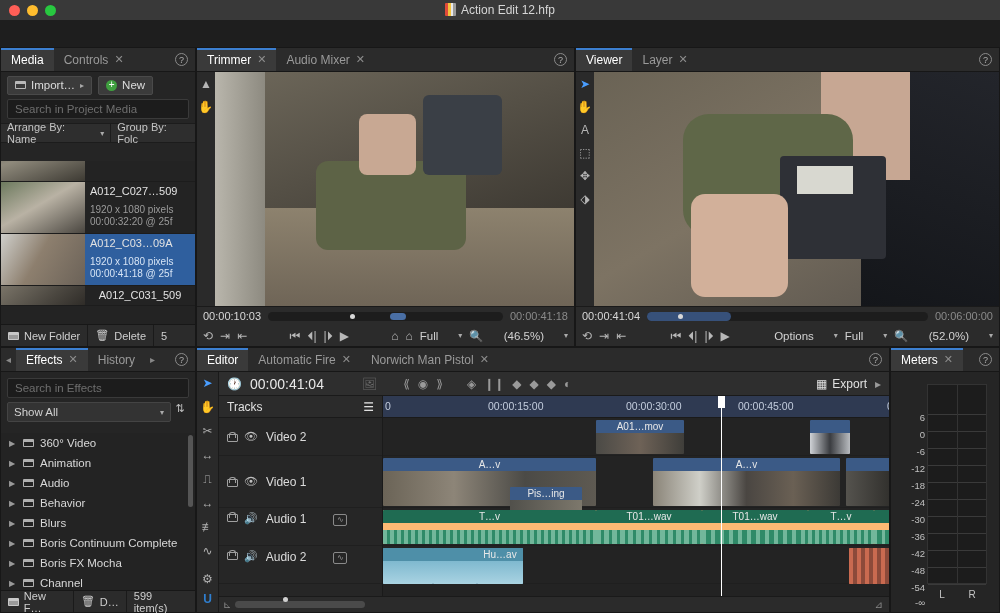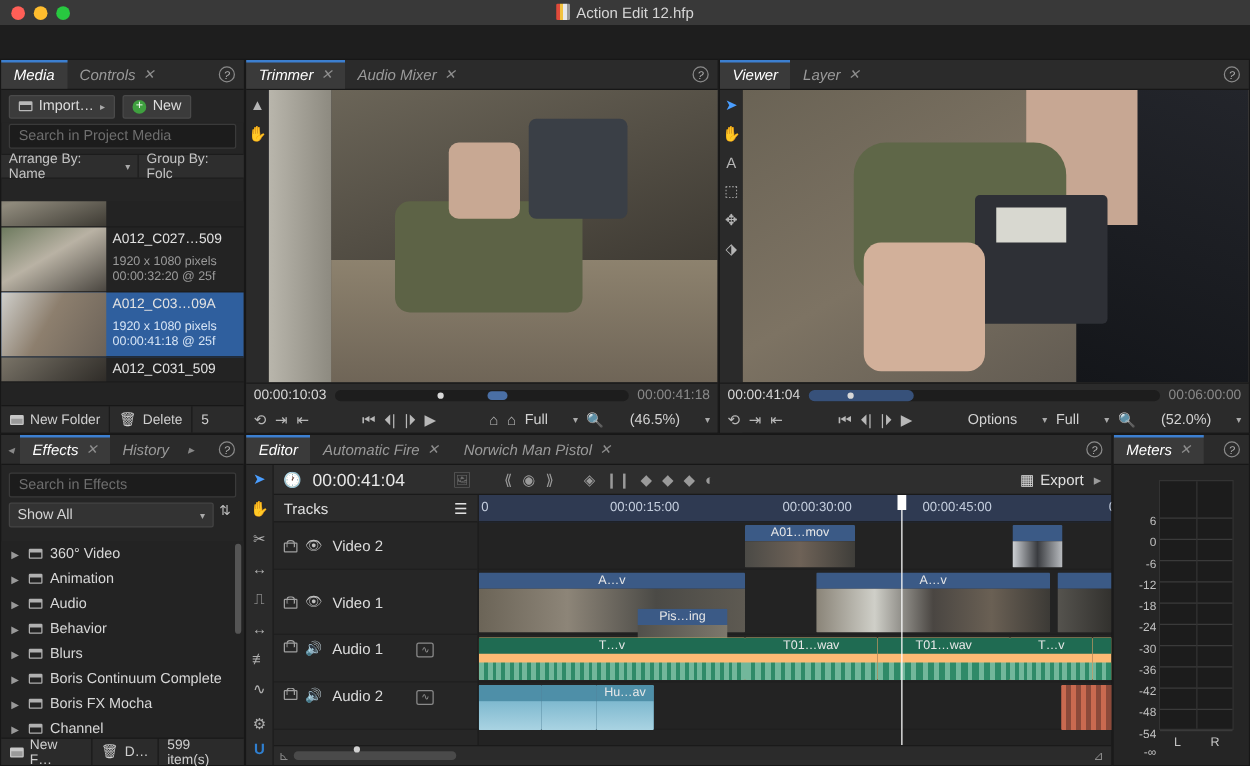--- a/index.html
+++ b/index.html
@@ -53,21 +53,21 @@
     border: 1px solid #5b8fc9; border-radius: 3px; background: #2a4566;
     color: #cfe3f7; font-size: 10px; vertical-align: 3px;
   }
   .menu-items { display: flex; margin-left: 26px; gap: 18px; }
   .menu-item { font-size: 12.5px; color: #d0d0d0; cursor: default; }
 
   
   .panel { position: absolute; background: #252525; border: 1px solid #171717; }
   .tabbar {
     height: 24px; background: #2b2b2b; display: flex; align-items: stretch;
-    border-bottom: 1px solid #171717; position: relative; font-style: italic;
+    border-bottom: 1px solid #171717; position: relative;
   }
   .tab {
     display: flex; align-items: center; gap: 6px; padding: 0 10px;
     font-size: 12px; color: #9a9a9a; cursor: default; position: relative;
   }
   .tab.active {
     background: #3a3a3a; color: #ffffff;
     box-shadow: inset 0 2px 0 0 #3c7fd0;
   }
   .tab .x { font-size: 11px; color: #8d8d8d; }
@@ -373,21 +373,21 @@
         </div>
       </div>
       <div class="media-row sel" style="height:52px;">
         <div class="thumb gf3"></div>
         <div class="media-meta">
           <div class="media-name">A012_C03…09A</div>
           <div class="media-sub" style="margin-top:7px;">1920 x 1080 pixels</div>
           <div class="media-sub">00:00:41:18 @ 25f</div>
         </div>
       </div>
-      <div class="media-row" style="height:20px;">
+      <div class="media-row" style="height:20px;text-align:center;">
         <div class="thumb gf4"></div>
         <div class="media-meta">
           <div class="media-name">A012_C031_509</div>
         </div>
       </div>
     </div>
 
     <div class="panel-footer">
       <div class="pf-cell">
         <span class="folder-ico" style="border-color:#c8c8c8;background:#9a9a9a;"></span>

